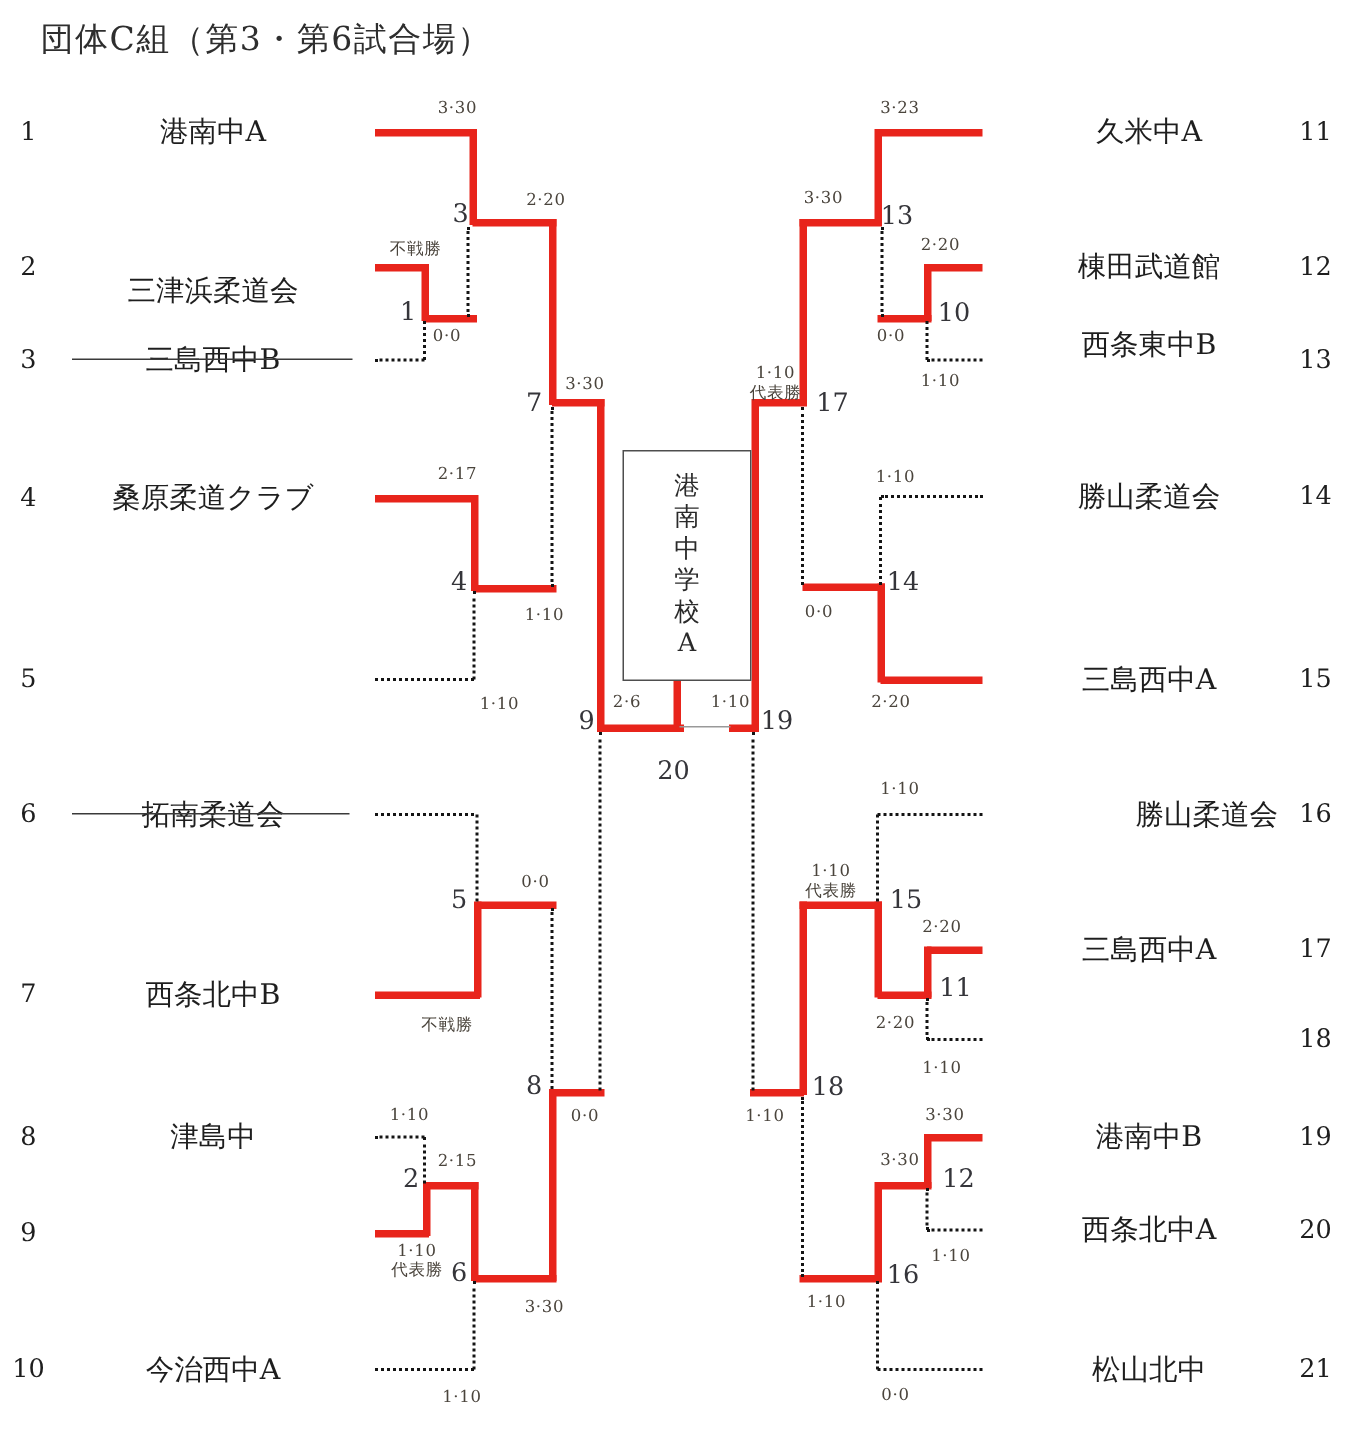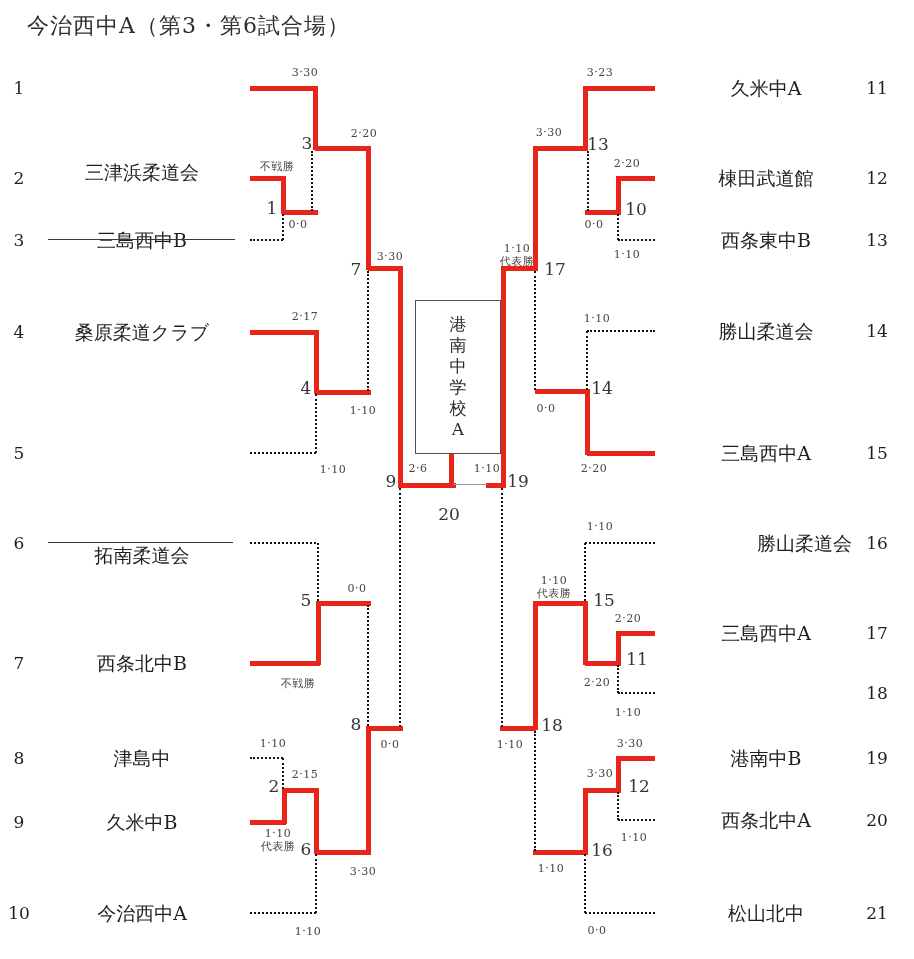--- a/index.html
+++ b/index.html
@@ -26,46 +26,46 @@
                 border:1.5px solid #4e4e4e;background:#fff;display:flex;flex-direction:column;
                 align-items:center;justify-content:center;z-index:6;}
   #champion-box span{font-size:17px;line-height:21px;color:#2a2a2a;display:block;}
   .layer{position:absolute;left:0;top:0;width:100%;height:100%;}
   #teams-layer{z-index:1;} #lines-layer{z-index:3;} #scores-layer{z-index:4;} #labels-layer{z-index:4;}
 </style>
 </head>
 <body>
 
 <div id="stage">
-  <div id="page-title">今治西中A（第3・第6試合場）</div>
+  <div id="page-title">団体C組（第3・第6試合場）</div>
   <div id="teams-layer" class="layer">
       <div class="team-num num-left" style="top: 75px;">1</div>
+      <div class="team-name name-left" style="top: 75px;">港南中A</div>
       <div class="team-num num-left" style="top: 165px;">2</div>
-      <div class="team-name name-left" style="top: 159px;">三津浜柔道会</div>
+      <div class="team-name name-left" style="top: 181px;">三津浜柔道会</div>
       <div class="team-num num-left" style="top: 227px;">3</div>
       <div class="team-name name-left" style="top: 227px;">三島西中B</div>
       <div class="team-num num-left" style="top: 319px;">4</div>
       <div class="team-name name-left" style="top: 319px;">桑原柔道クラブ</div>
       <div class="team-num num-left" style="top: 440px;">5</div>
       <div class="team-num num-left" style="top: 530px;">6</div>
-      <div class="team-name name-left" style="top: 542px;">拓南柔道会</div>
+      <div class="team-name name-left" style="top: 530px;">拓南柔道会</div>
       <div class="team-num num-left" style="top: 650px;">7</div>
       <div class="team-name name-left" style="top: 650px;">西条北中B</div>
       <div class="team-num num-left" style="top: 745px;">8</div>
       <div class="team-name name-left" style="top: 745px;">津島中</div>
       <div class="team-num num-left" style="top: 809px;">9</div>
-      <div class="team-name name-left" style="top: 809px;">久米中B</div>
       <div class="team-num num-left" style="top: 900px;">10</div>
       <div class="team-name name-left" style="top: 900px;">今治西中A</div>
       <div class="team-num num-right" style="top: 75px;">11</div>
       <div class="team-name name-right" style="top: 75px;">久米中A</div>
       <div class="team-num num-right" style="top: 165px;">12</div>
       <div class="team-name name-right" style="top: 165px;">棟田武道館</div>
       <div class="team-num num-right" style="top: 227px;">13</div>
-      <div class="team-name name-right" style="top: 227px;">西条東中B</div>
+      <div class="team-name name-right" style="top: 217px;">西条東中B</div>
       <div class="team-num num-right" style="top: 318px;">14</div>
       <div class="team-name name-right" style="top: 318px;">勝山柔道会</div>
       <div class="team-num num-right" style="top: 440px;">15</div>
       <div class="team-name name-right" style="top: 440px;">三島西中A</div>
       <div class="team-num num-right" style="top: 530px;">16</div>
       <div class="team-name name-right" style="top: 530px; text-align: right;">勝山柔道会</div>
       <div class="team-num num-right" style="top: 620px;">17</div>
       <div class="team-name name-right" style="top: 620px;">三島西中A</div>
       <div class="team-num num-right" style="top: 680px;">18</div>
       <div class="team-num num-right" style="top: 745px;">19</div>

